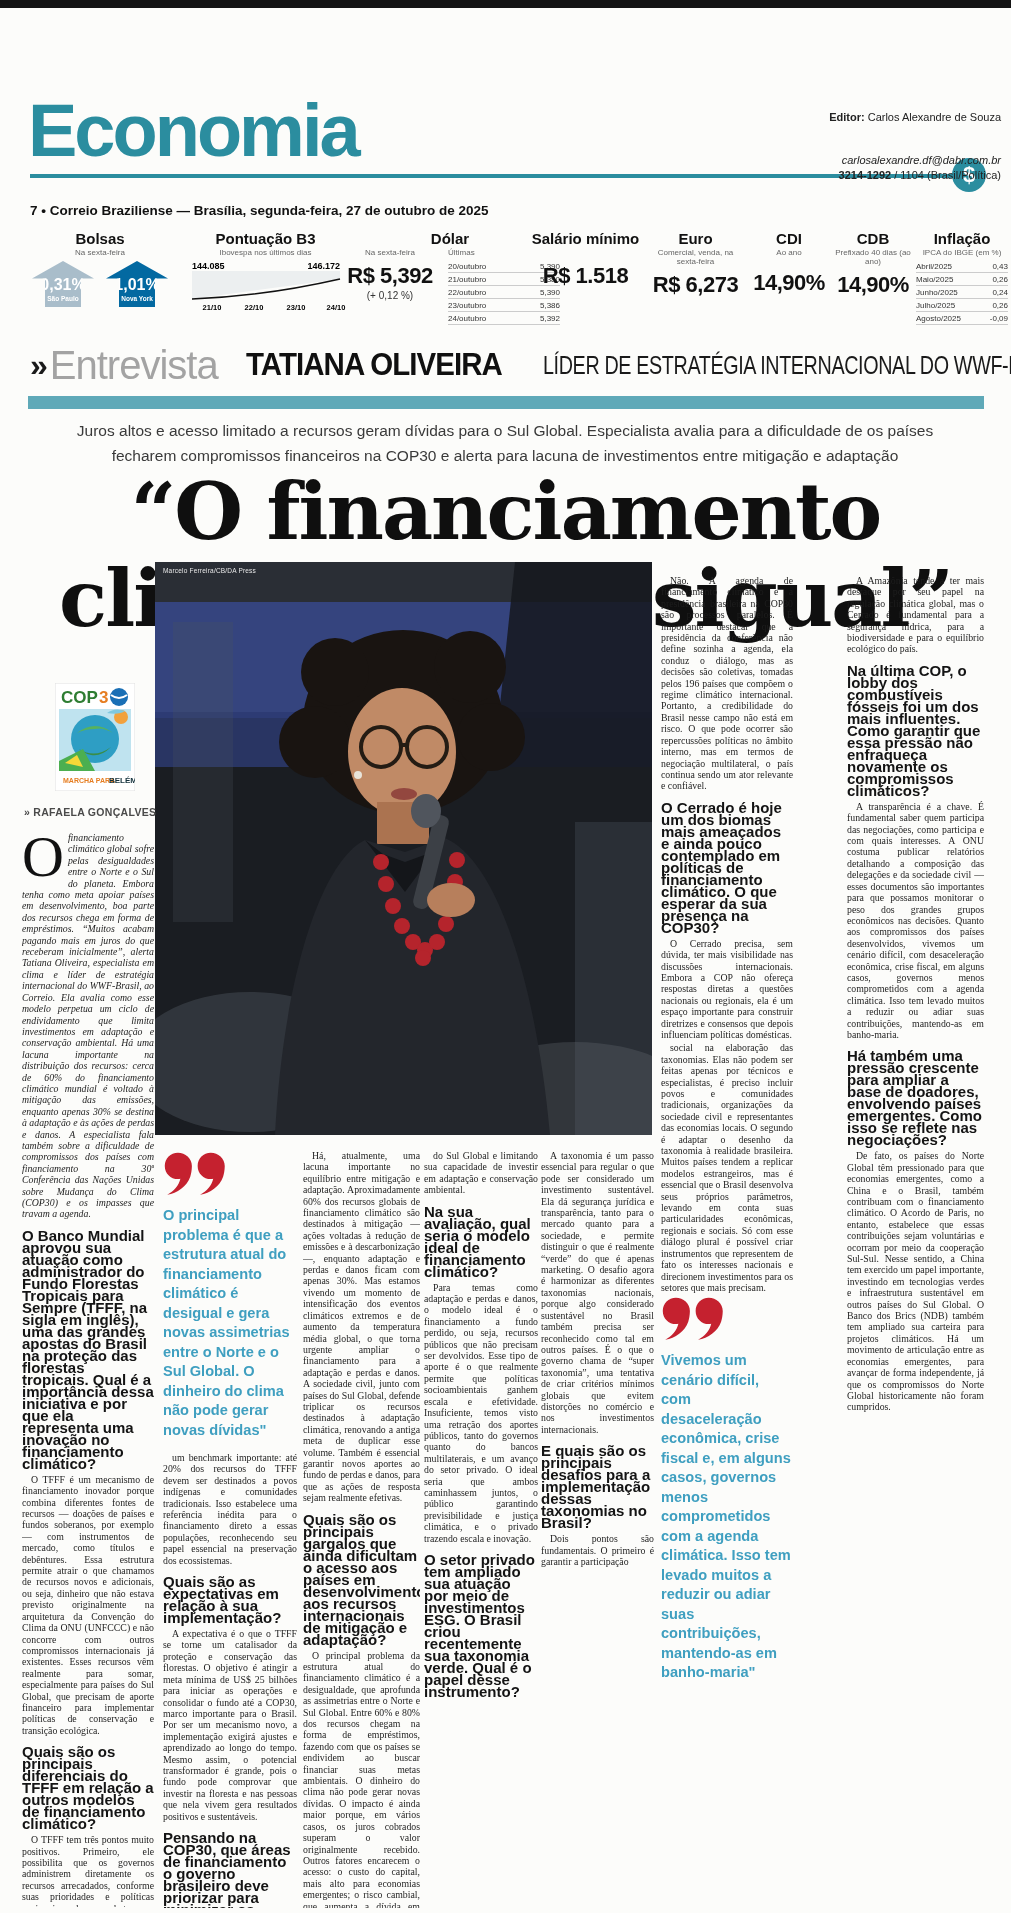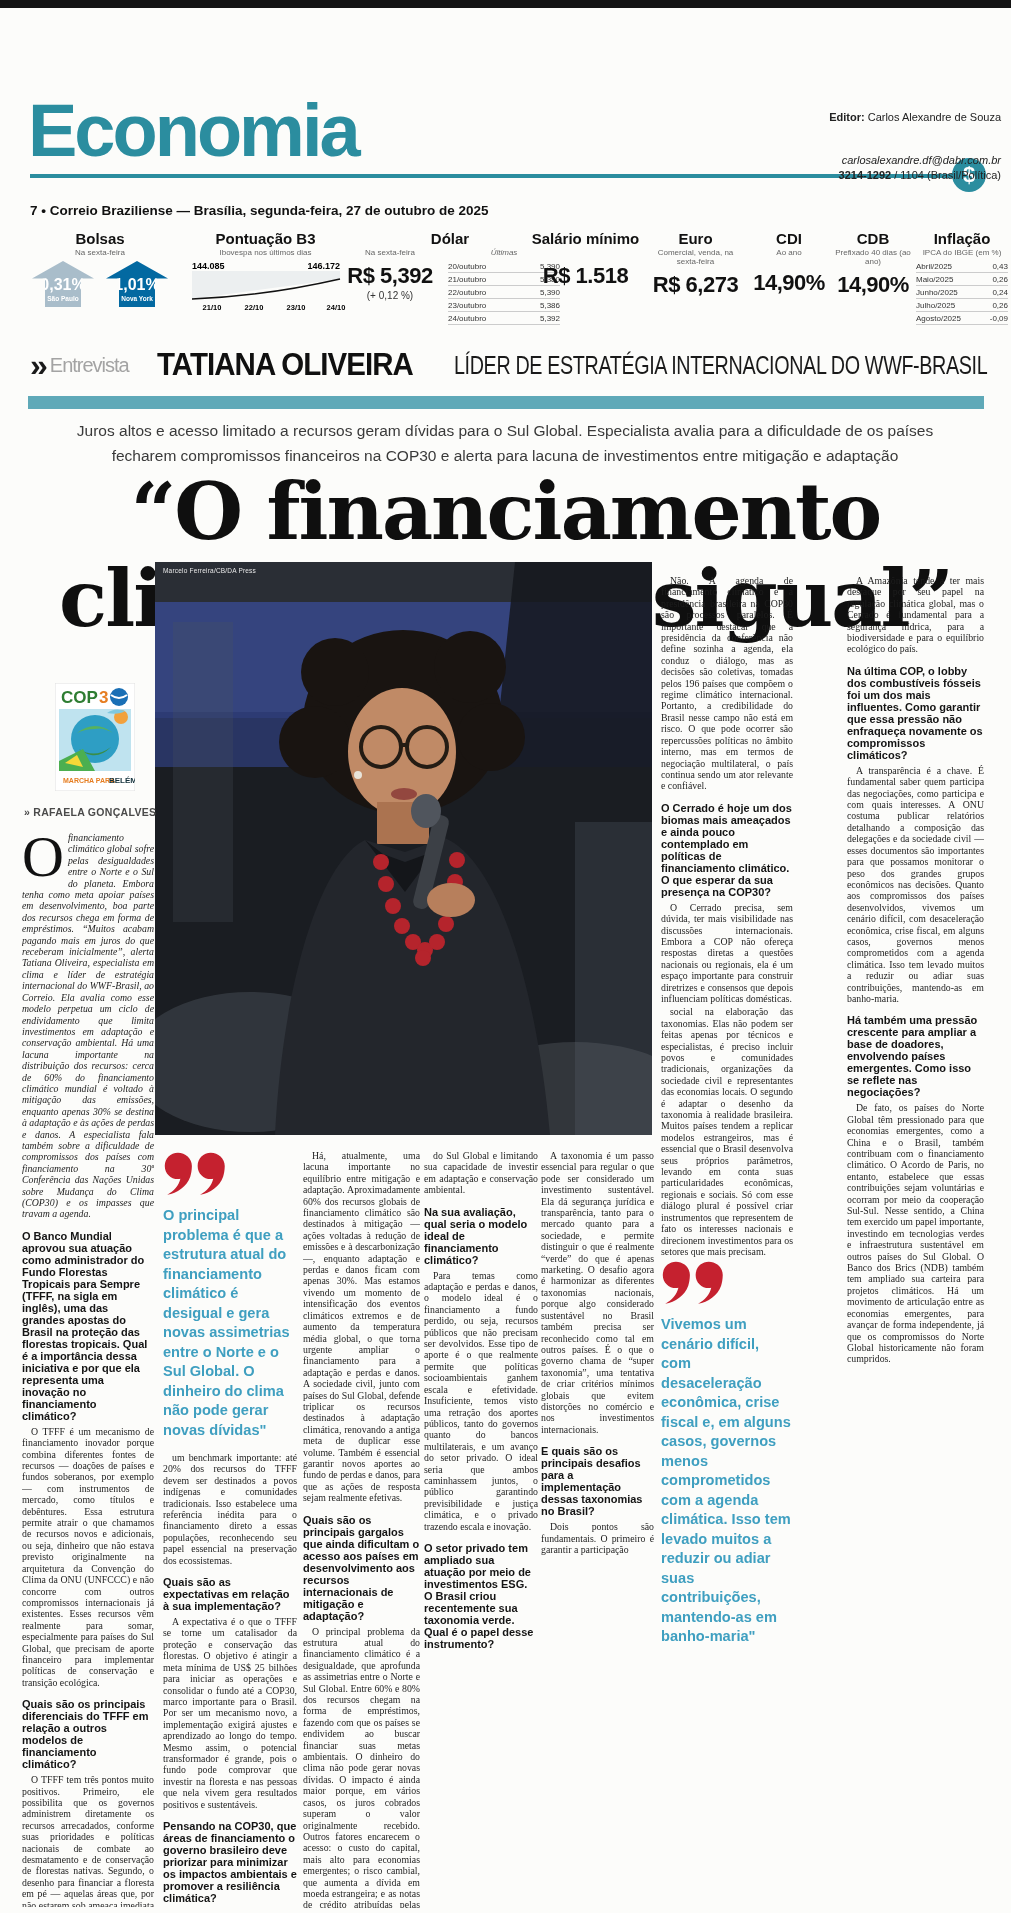--- a/index.html
+++ b/index.html
@@ -33,21 +33,21 @@
   .arrow .m{font-size:6.5px;font-weight:700;margin-top:1px;}
   .minitable{width:112px;margin-top:3px;}
   .trow{display:flex;justify-content:space-between;font-size:8px;color:#333;
         border-bottom:1px solid #ccc;padding:1.5px 0;}
   .trow span:last-child{font-weight:400;}
   .b3chart{margin-top:2px;}
 
   
   .kicker{position:absolute;left:30px;top:342px;width:960px;height:46px;display:flex;align-items:center;white-space:nowrap;}
   .kicker .mark{font-size:32px;font-weight:800;color:#1a1a1a;}
-  .kicker .section{font-size:20px;color:#a3a3a3;margin-left:2px;letter-spacing:-1px;}
+  .kicker .section{font-size:40px;color:#a3a3a3;margin-left:2px;letter-spacing:-1px;}
   .kicker .sep{width:2px;height:38px;background:#c4c4c4;margin:0 14px;}
   .kicker .name{font-size:31px;font-weight:800;color:#101010;letter-spacing:-1px;transform:scaleX(0.95);transform-origin:left;}
   .kicker .role{font-size:26px;font-weight:500;color:#1a1a1a;transform:scaleX(0.76);transform-origin:left;letter-spacing:-0.5px;}
   .tealband{position:absolute;left:28px;top:396px;width:956px;height:13px;background:#5fa9b8;}
 
   .deck{position:absolute;left:70px;top:418px;width:870px;text-align:center;
         font-size:15.5px;line-height:25px;color:#3a3a3a;}
   .headline{position:absolute;left:0;top:468px;width:1011px;text-align:center;
         font-family:"DejaVu Serif","Liberation Serif",serif;font-weight:700;
         font-size:79px;line-height:87px;color:#0f0f0f;letter-spacing:-2px;}
@@ -62,21 +62,21 @@
 
   
   .col{position:absolute;overflow:hidden;}
   .col p{margin:0 0 0 0;}
   .intro{font-family:"Liberation Serif",serif;font-style:italic;font-size:9.8px;line-height:11.4px;
          color:#1d1d1d;text-align:justify;}
   .dropcap{float:left;font-style:normal;font-size:58px;line-height:46px;padding:2px 4px 0 0;
            font-family:"Liberation Serif",serif;font-weight:400;color:#111;}
   .a{font-family:"Liberation Serif",serif;font-size:9.8px;line-height:11.4px;color:#1d1d1d;
      text-align:justify;text-indent:9px;margin-top:2px !important;}
-  .q{font-size:11px;line-height:12px;font-weight:700;color:#141414;margin:10px 0 4px 0 !important;}
+  .q{font-size:15px;line-height:12px;font-weight:700;color:#141414;margin:10px 0 4px 0 !important;}
   .pq{margin:4px 0 12px 0;}
   .qmarks{display:block;margin-bottom:8px;}
   .pqtext{font-size:14.6px;line-height:19.5px;font-weight:700;color:#3f9fc0;}
   #col1{left:22px;top:832px;width:132px;height:1075px;}
   #col2{left:163px;top:1148px;width:134px;height:760px;}
   #col3{left:303px;top:1148px;width:117px;height:760px;}
   #col4{left:424px;top:1148px;width:114px;height:760px;}
   #col5{left:541px;top:1148px;width:113px;height:760px;}
   #col6{left:661px;top:573px;width:132px;height:1335px;}
   #col7{left:847px;top:573px;width:137px;height:1335px;}
@@ -134,21 +134,21 @@
 
     <div class="ind" style="left:340px;width:220px;">
       <div class="lab">Dólar</div>
       <div style="display:flex;justify-content:space-between;">
         <div style="width:100px;">
           <div class="sub">Na sexta-feira</div>
           <div class="big">R$ 5,392</div>
           <div class="chg">(+ 0,12 %)</div>
         </div>
         <div style="width:112px;">
-          <div class="sub" style="text-align:center;font-style:italic;">Últimas</div>
+          <div class="sub" style="text-align:left;">Últimas</div>
           <div class="minitable" id="dolar-table">
               <div class="trow">
                 <span>20/outubro</span>
                 <span>5,390</span>
               </div>
               <div class="trow">
                 <span>21/outubro</span>
                 <span>5,380</span>
               </div>
               <div class="trow">

